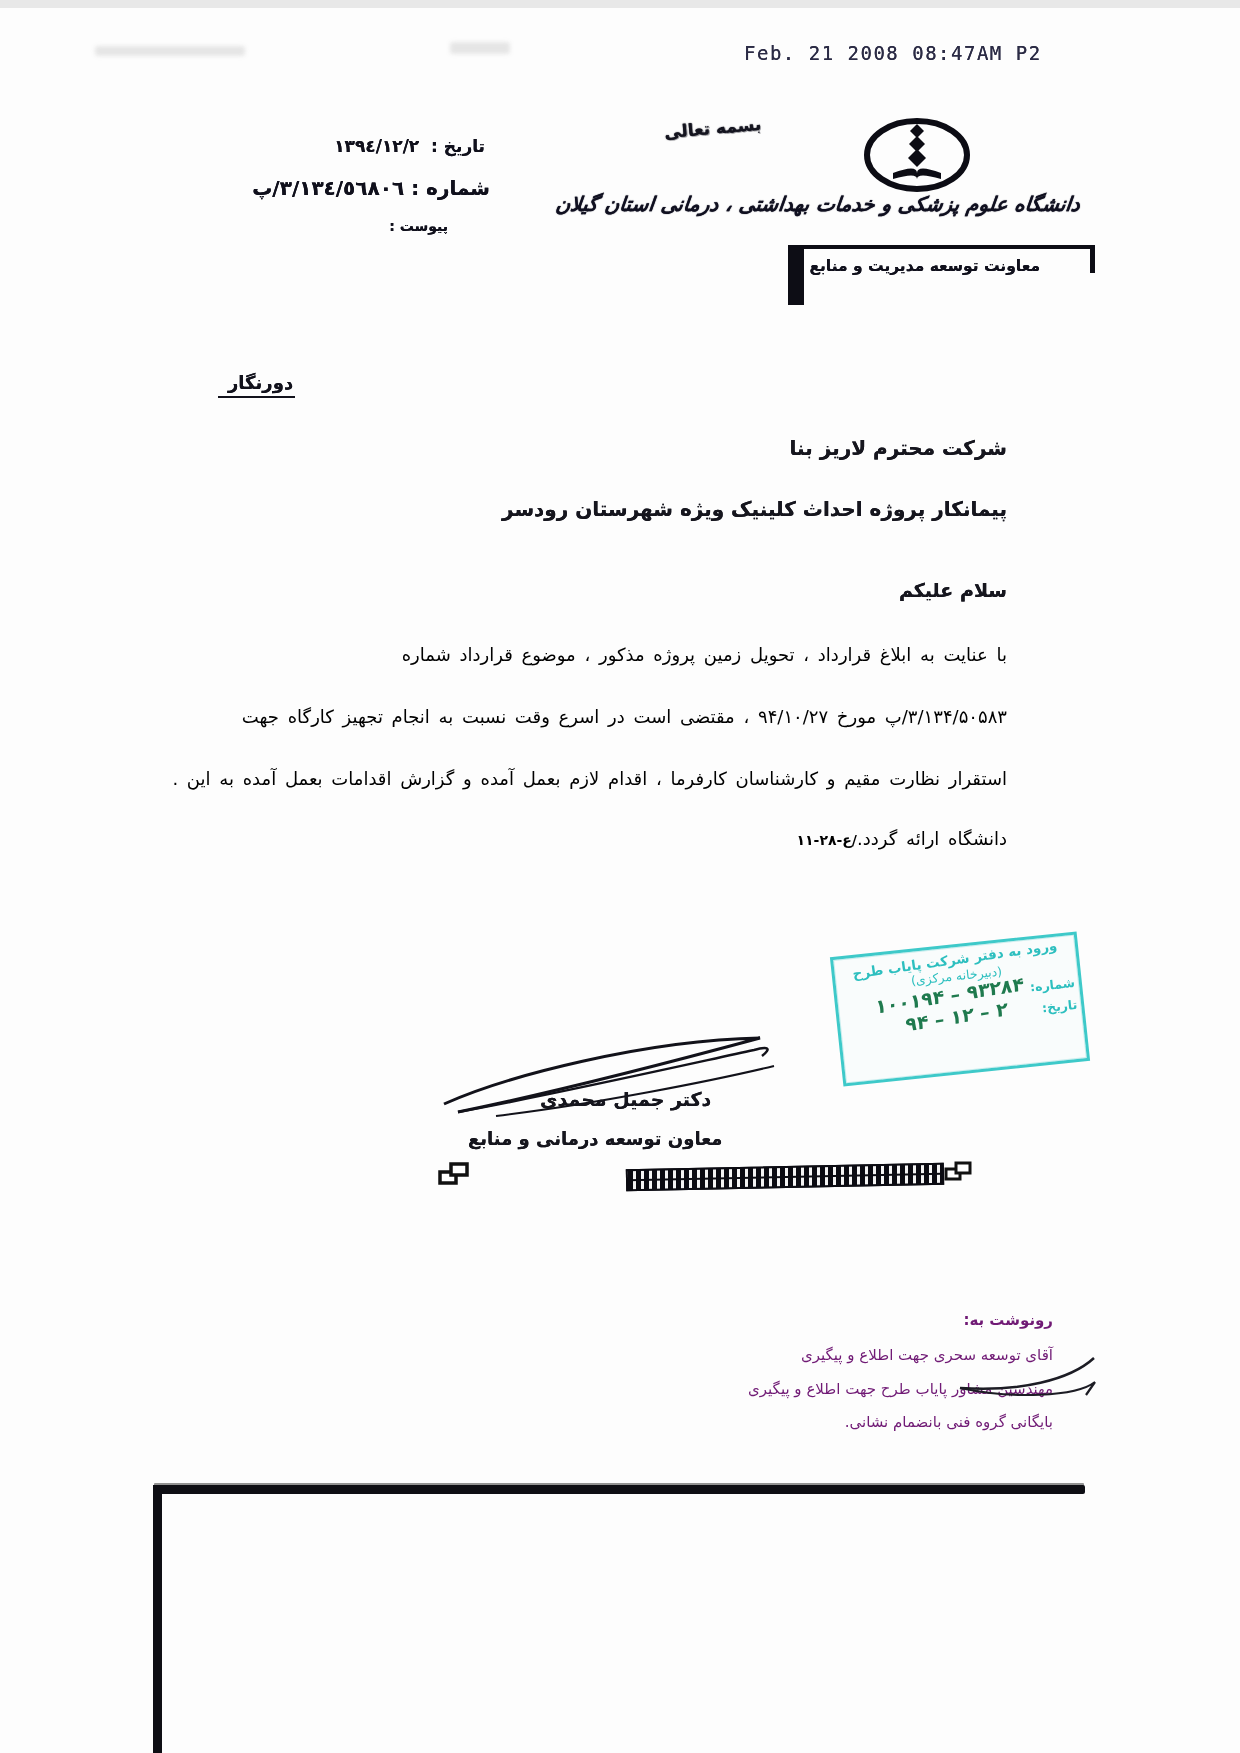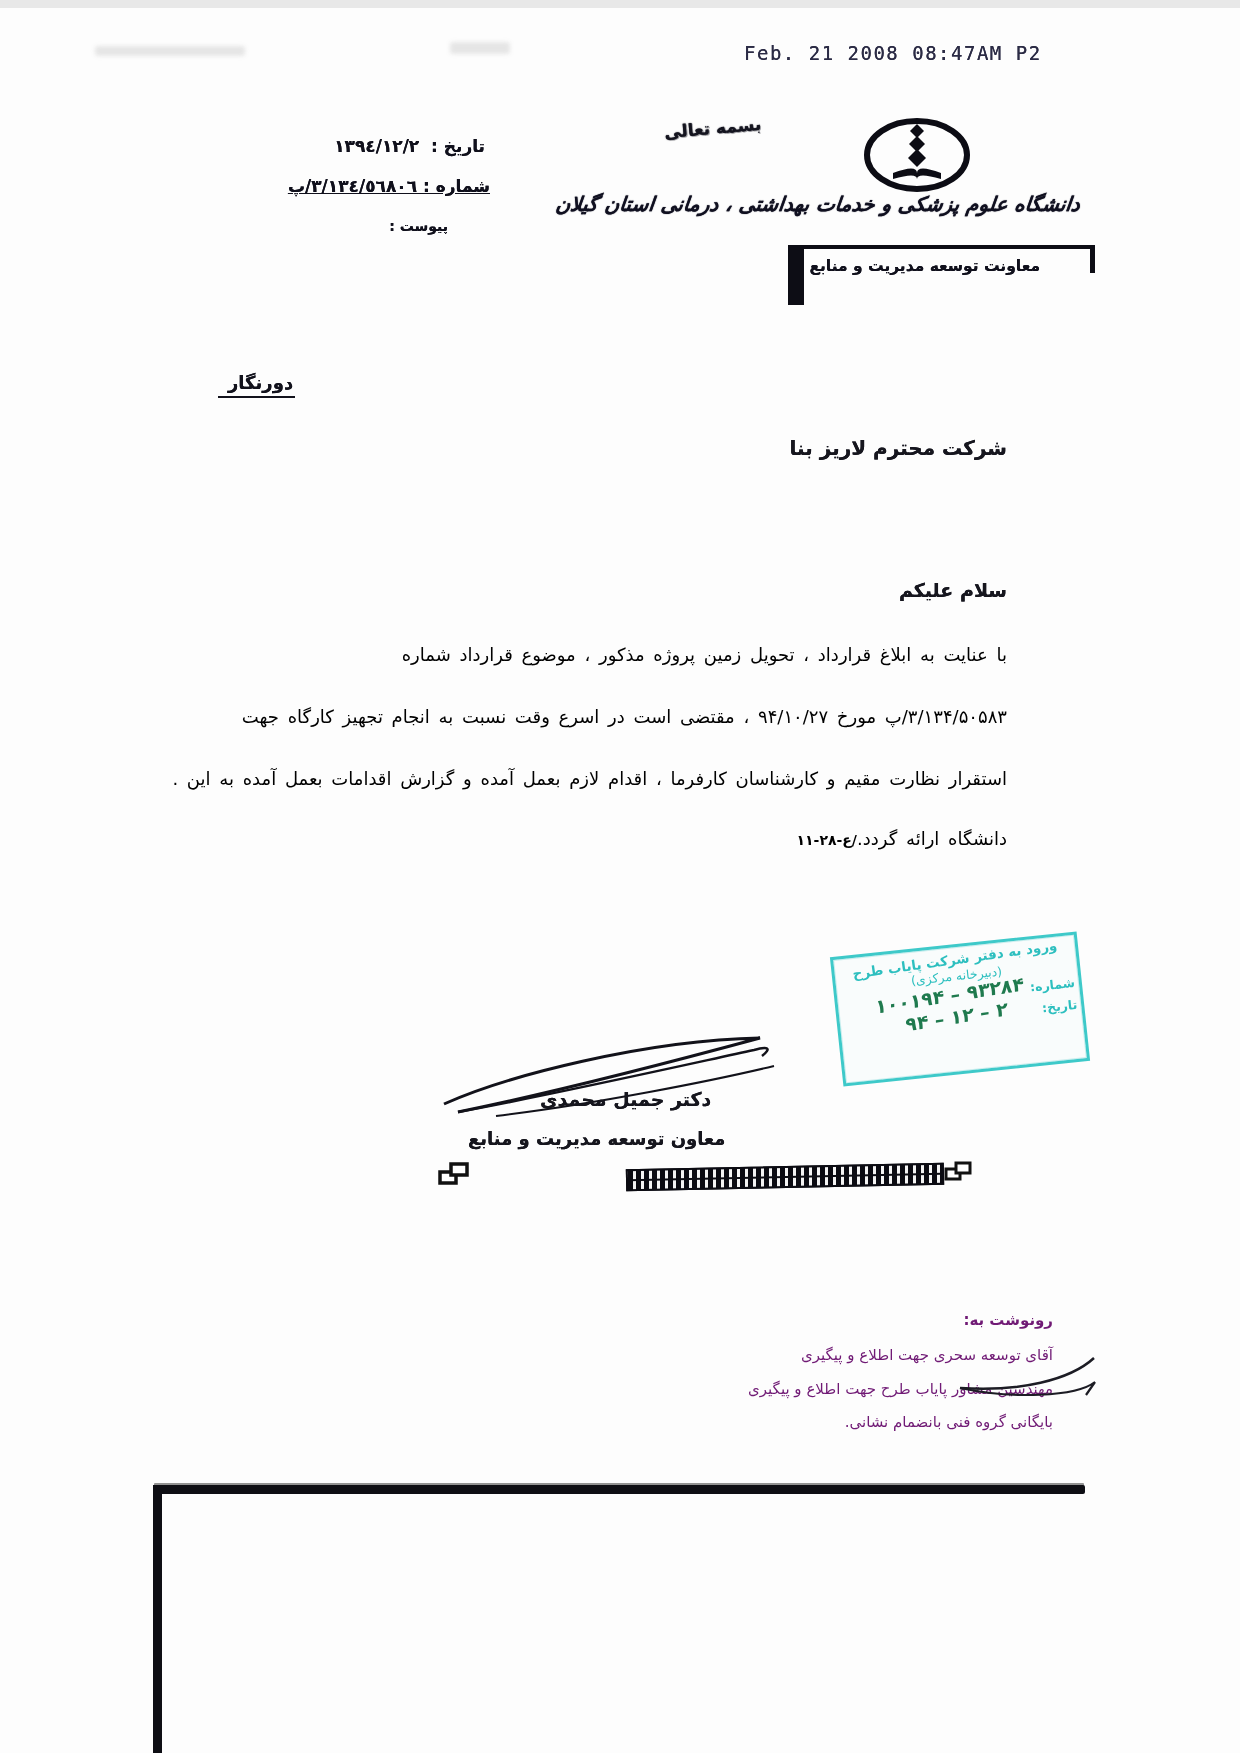--- a/index.html
+++ b/index.html
@@ -13,21 +13,21 @@
   
   .fax-header{
     left:744px;top:34px;font-family:"DejaVu Sans Mono",monospace;
     font-size:19px;letter-spacing:1.5px;color:#2b2b45;font-weight:500;
     text-shadow:0 0 .5px #2b2b45;
   }
   .smudge{background:#c9c9c9;filter:blur(2px);opacity:.45;border-radius:3px;}
   
   .meta{font-weight:bold;color:#10101c;text-shadow:0 0 .4px #10101c;}
   .meta-date{top:128px;right:755px;font-size:17px;}
-  .meta-no{top:168px;right:750px;font-size:17px;text-decoration:underline;}
+  .meta-no{top:168px;right:750px;font-size:20px;}
   .meta-att{top:210px;right:792px;font-size:14px;}
   
   .besmellah{
     left:664px;top:110px;font-size:17px;font-weight:bold;color:#14141f;
     transform:rotate(-5deg);text-shadow:0 0 1.2px #14141f, 1px 1px 0 rgba(20,20,31,.35);
   }
   .logo{left:863px;top:108px;}
   .org-name{
     left:640px;top:184px;width:440px;text-align:center;
     font-size:20px;font-weight:bold;font-style:italic;color:#101020;
@@ -135,20 +135,21 @@
   <div class="abs rtl org-name">دانشگاه علوم پزشکی و خدمات بهداشتی ، درمانی استان گیلان</div>
 
   <div class="abs dept-hline"></div>
   <div class="abs dept-tick"></div>
   <div class="abs dept-bar"></div>
   <div class="abs rtl dept-name">معاونت توسعه مدیریت و منابع</div>
 
   <div class="abs rtl durnegar">دورنگار</div>
 
   <div class="abs rtl rec1">شرکت محترم لاریز بنا</div>
+  <div class="abs rtl rec2">پیمانکار پروژه احداث کلینیک ویژه شهرستان رودسر</div>
   <div class="abs rtl salam">سلام علیکم</div>
 
   <div class="abs rtl bodyline b1">با عنایت به ابلاغ قرارداد ، تحویل زمین پروژه مذکور ، موضوع قرارداد شماره</div>
   <div class="abs rtl bodyline b2">۳/۱۳۴/۵۰۵۸۳/پ مورخ ۹۴/۱۰/۲۷ ، مقتضی است در اسرع وقت نسبت به انجام تجهیز کارگاه جهت</div>
   <div class="abs rtl bodyline b3">استقرار نظارت مقیم و کارشناسان کارفرما ، اقدام لازم بعمل آمده و گزارش اقدامات بعمل آمده به این .</div>
   <div class="abs rtl bodyline b4">
     <span>دانشگاه ارائه گردد.</span><span class="archive-code">/ع-۲۸-۱۱</span>
   </div>
 
   <div class="abs rtl stamp">
@@ -163,21 +164,21 @@
       <span class="hand hand-date">۹۴ – ۱۲ – ۲</span>
     </div>
   </div>
 
   <svg class="abs sig-scribble" width="345" height="100" viewBox="0 0 345 100">
     <path d="M8 80 C70 52 210 16 324 14 C250 34 120 68 22 88" fill="none" stroke="#12121a" stroke-width="3"></path>
     <path d="M22 88 C110 72 244 42 318 26 C332 22 336 24 326 32" fill="none" stroke="#12121a" stroke-width="2.5"></path>
     <path d="M60 92 C160 80 280 56 338 42" fill="none" stroke="#12121a" stroke-width="2"></path>
   </svg>
   <div class="abs rtl sig-name">دکتر جمیل محمدی</div>
-  <div class="abs rtl sig-title">معاون توسعه مدیریت و منابع</div>
+  <div class="abs rtl sig-title">معاون توسعه درمانی و منابع</div>
 
   <div class="abs barcode">
       <i></i>
       <i></i>
     </div>
   <svg class="punch" style="left:437px;top:1152px;" width="34" height="28" viewBox="0 0 34 28">
     <rect x="3" y="12" width="16" height="11" fill="#fff" stroke="#111" stroke-width="3.5"></rect>
     <rect x="14" y="4" width="16" height="11" fill="#fff" stroke="#111" stroke-width="3.5"></rect>
   </svg>
   <svg class="punch" style="left:944px;top:1152px;" width="30" height="24" viewBox="0 0 30 24">

